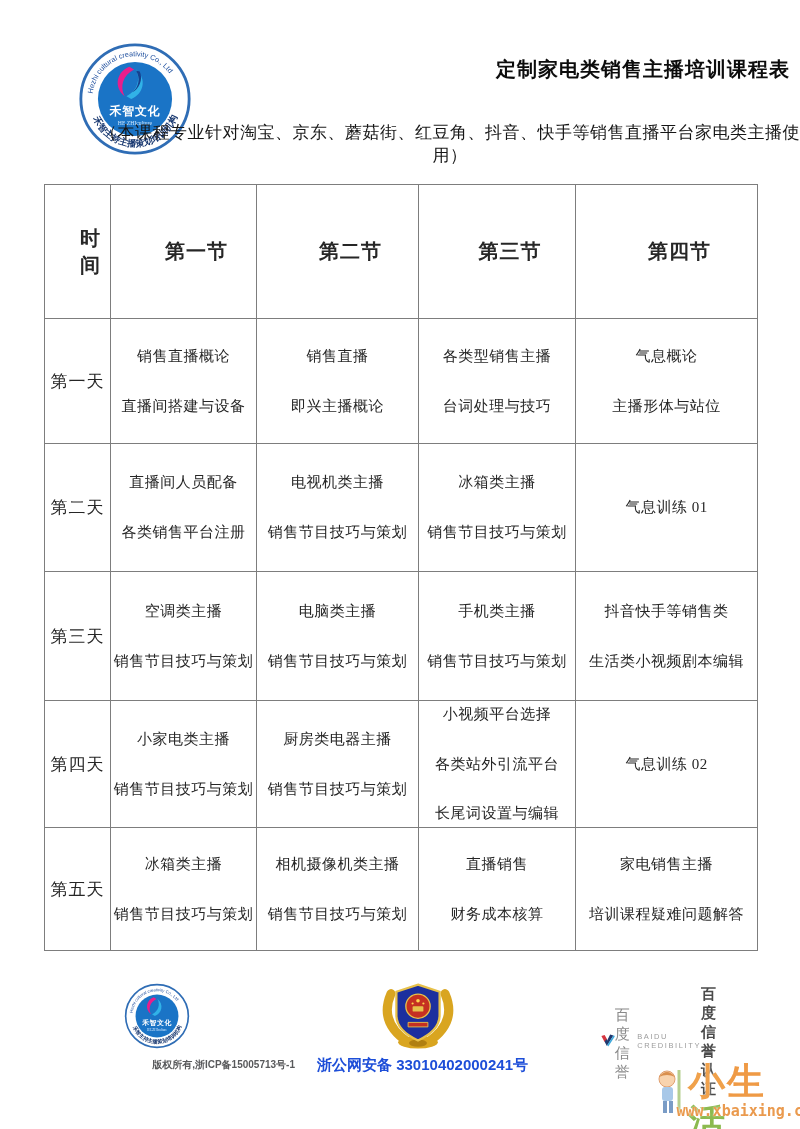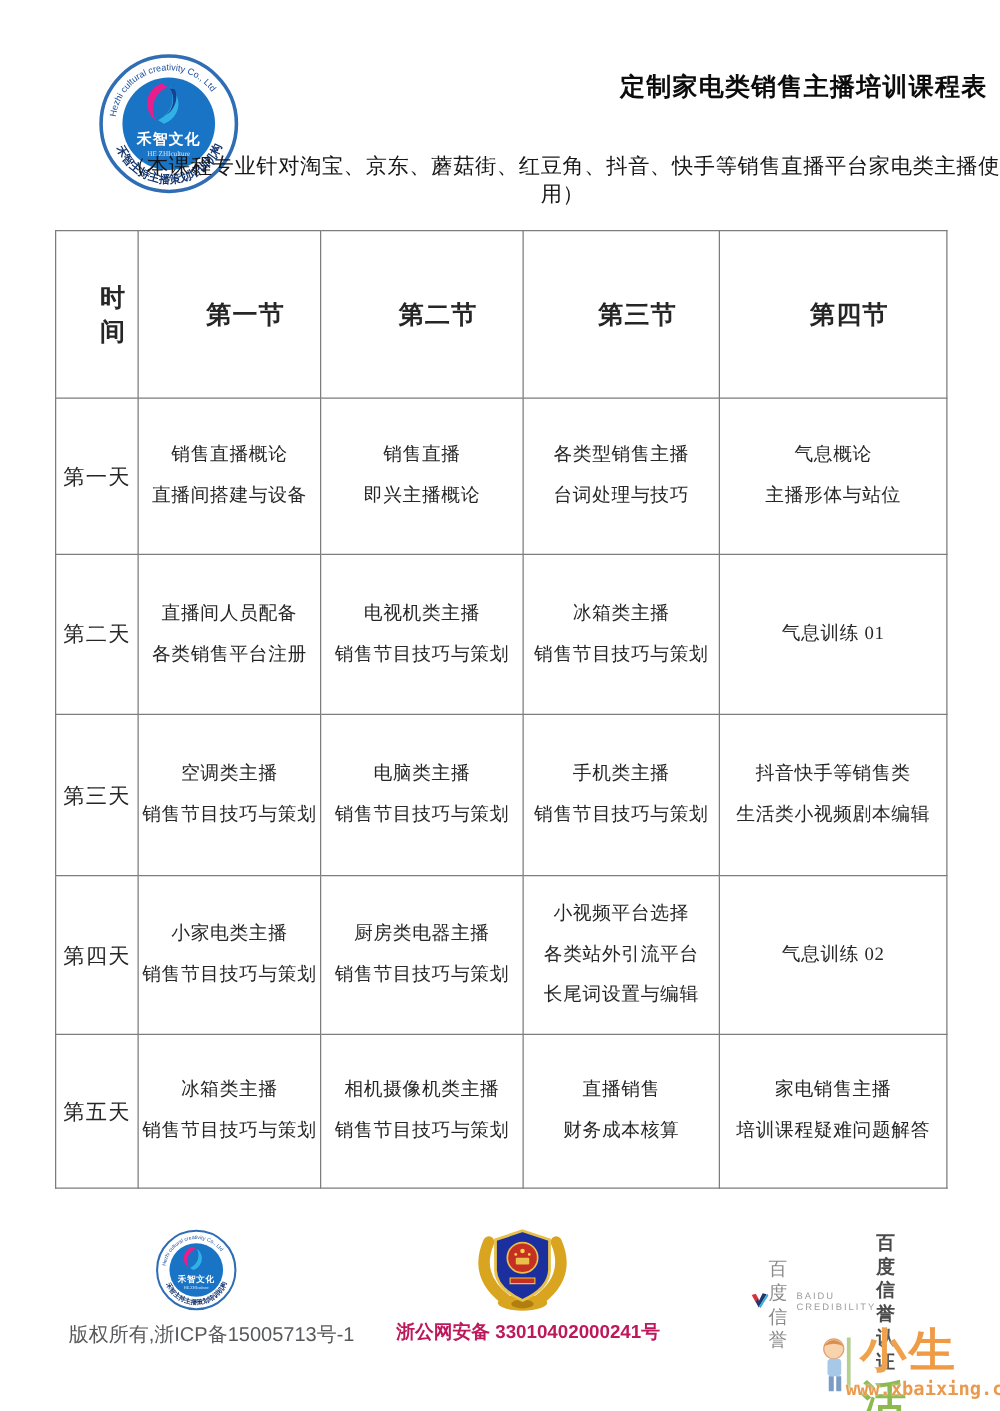--- a/index.html
+++ b/index.html
@@ -28,33 +28,33 @@
   .course-table td, .course-table th {
     border:1px solid #7d7d7d; text-align:center; vertical-align:middle;
     padding:0; color:#262626;
   }
   .course-table thead tr { height:134px; }
   .course-table th { font-size:20px; font-weight:700; letter-spacing:1px;padding-left:26px; }
   td.day-cell { font-size:17px; letter-spacing:1px; }
   td.course-cell { font-size:15px; }
   .cell-lines {
     display:flex; flex-direction:column; justify-content:center; align-items:center;
-    gap:14px; width:100%; height:100%;
+    gap:31px; width:100%; height:100%;
   }
   .cell-lines.tight { }
   .cell-line { line-height:1.25; letter-spacing:0.5px; white-space:nowrap; }
   
   .copyright-text {
-    position:absolute; left:55px; top:1058px; width:240px; text-align:left;
-    font-family:"Liberation Sans", sans-serif; font-size:16px; color:#58595b;
+    position:absolute; left:55px; top:1058px; width:240px; text-align:right;
+    font-family:"Liberation Sans", sans-serif; font-size:10px; color:#58595b;font-weight:bold;
   }
   .police-badge { position:absolute; left:377px; top:981px; width:82px; height:72px; }
   .police-record-text {
     position:absolute; left:315px; top:1056px; width:215px; text-align:center;
-    font-family:"Liberation Sans", sans-serif; font-size:15px; font-weight:700; color:#be185d;
+    font-family:"Liberation Sans", sans-serif; font-size:15px; font-weight:700; color:#1d4ed8;
   }
   .baidu-block {
     position:absolute; left:600px; top:982px; width:132px;
     display:flex; flex-direction:row; align-items:center;
     font-family:"Liberation Sans", sans-serif;
   }
   .baidu-v { width:50px; height:46px; }
   .baidu-name { margin-top:6px; font-size:15px; color:#8a8a8a; letter-spacing:4px; }
   .baidu-en { margin-top:1px; font-size:7.5px; color:#9c9c9c; letter-spacing:1.6px; }
   .baidu-cert { margin-top:3px; font-size:15px; color:#4a4a4a; letter-spacing:2.5px; font-weight:700; }

